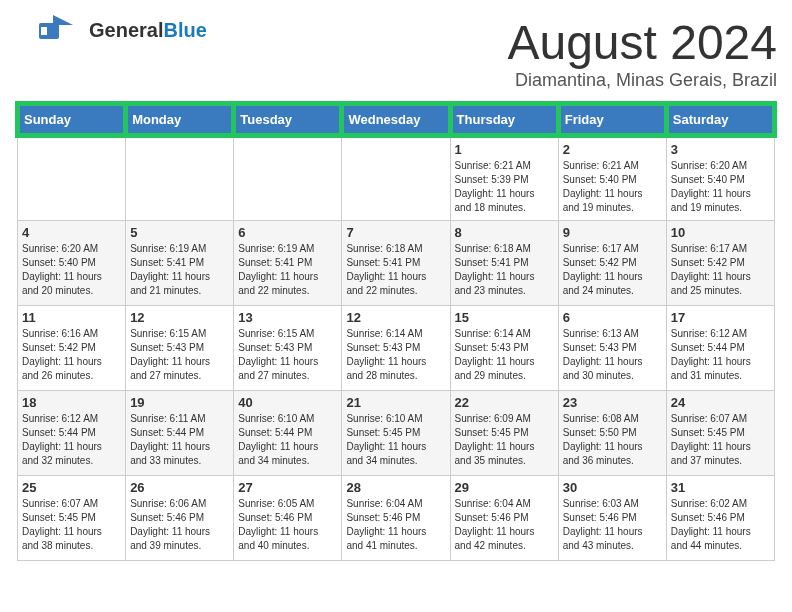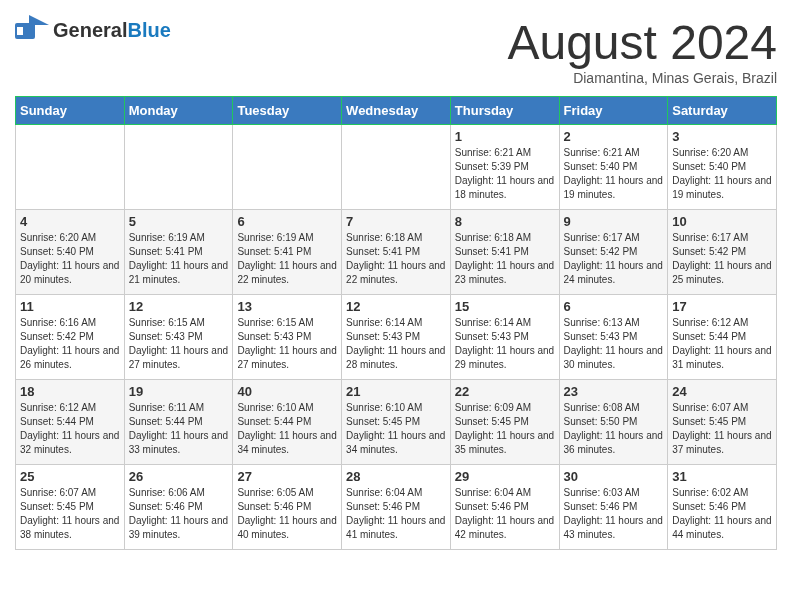--- a/index.html
+++ b/index.html
@@ -17,47 +17,48 @@
       margin-bottom: 10px;
     }
     .logo {
       display: flex;
       flex-direction: column;
       align-items: flex-start;
     }
     .logo-row {
       display: flex;
       align-items: center;
-      gap: 4px;
+      gap: 16px;
+      margin-left: 24px;
     }
     .title-area {
       text-align: right;
     }
     .month-title {
       font-size: 48px;
       color: #333;
       font-weight: normal;
     }
     .location {
-      font-size: 14px;
+      font-size: 18px;
       color: #555;
     }
     .calendar {
       width: 100%;
       border-collapse: collapse;
       font-size: 11px;
     }
     .calendar th {
       background: #3a7abf;
       color: #fff;
       padding: 6px 4px;
       text-align: left;
       font-size: 13px;
       font-weight: bold;
-      border: 1px solid #22c55e;
+      border: 5px solid #22c55e;
     }
     .calendar td {
       border: 1px solid #ccc;
       vertical-align: top;
       padding: 4px;
       width: calc(100% / 7);
       height: 85px;
       background: #fff;
     }
     .calendar tr:nth-child(even) td {

